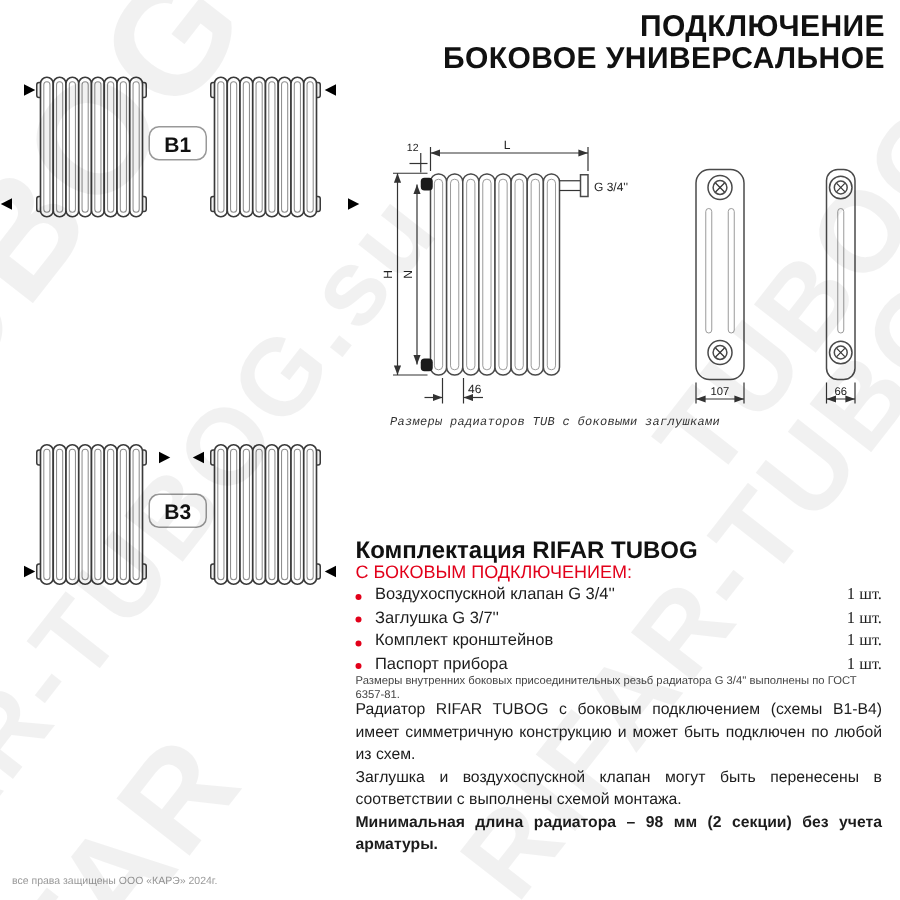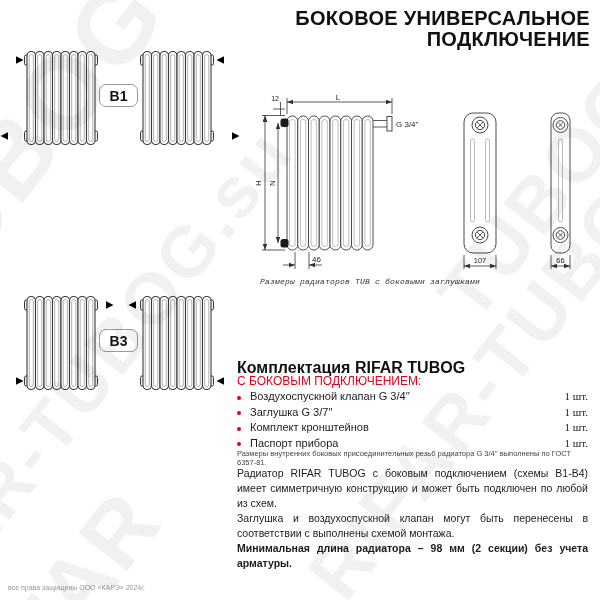--- a/index.html
+++ b/index.html
@@ -89,22 +89,22 @@
     </defs>
   </svg>
 
   <div class="wm wm1">TUBOG</div>
   <div class="wm wm2">RIFAR-TUBOG.su</div>
   <div class="wm wm3">RIFAR-TUBOG</div>
   <div class="wm wm4">TUBOG.su</div>
   <div class="wm wm5">RIFAR</div>
 
   <div class="title">
+    <div>ПОДКЛЮЧЕНИЕ</div>
     <div>БОКОВОЕ УНИВЕРСАЛЬНОЕ</div>
-    <div>ПОДКЛЮЧЕНИЕ</div>
   </div>
 
   <div class="row" style="top:48px">
     <svg class="rad rl" viewBox="0 0 74 96">
         <use href="#radsym"></use>
       </svg>
     <svg class="rad rr" viewBox="0 0 74 96">
         <use href="#radsym"></use>
       </svg>
     <div class="slabel">B1</div>

